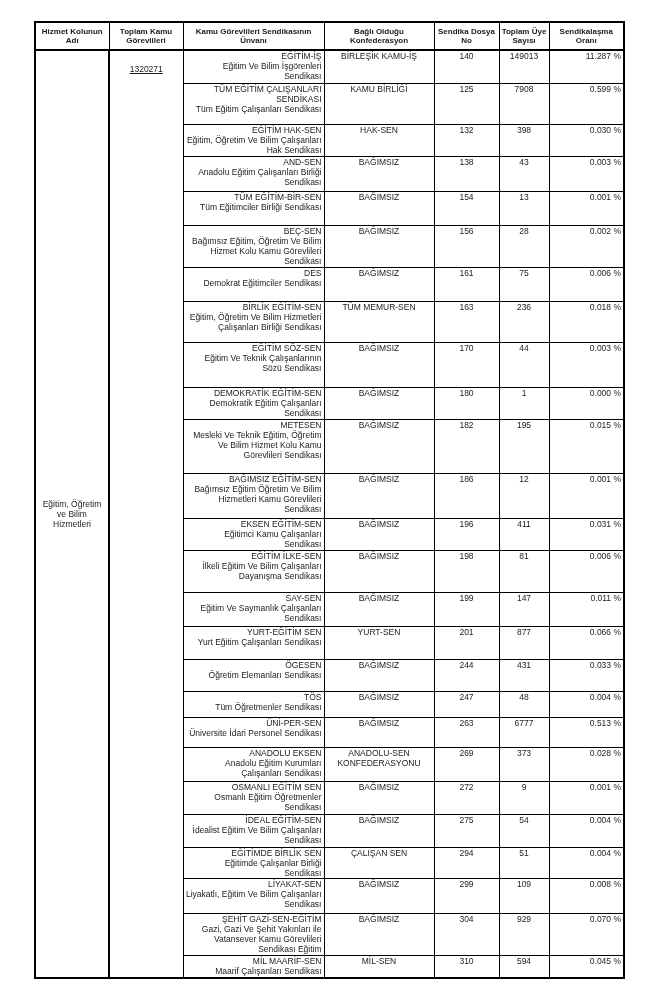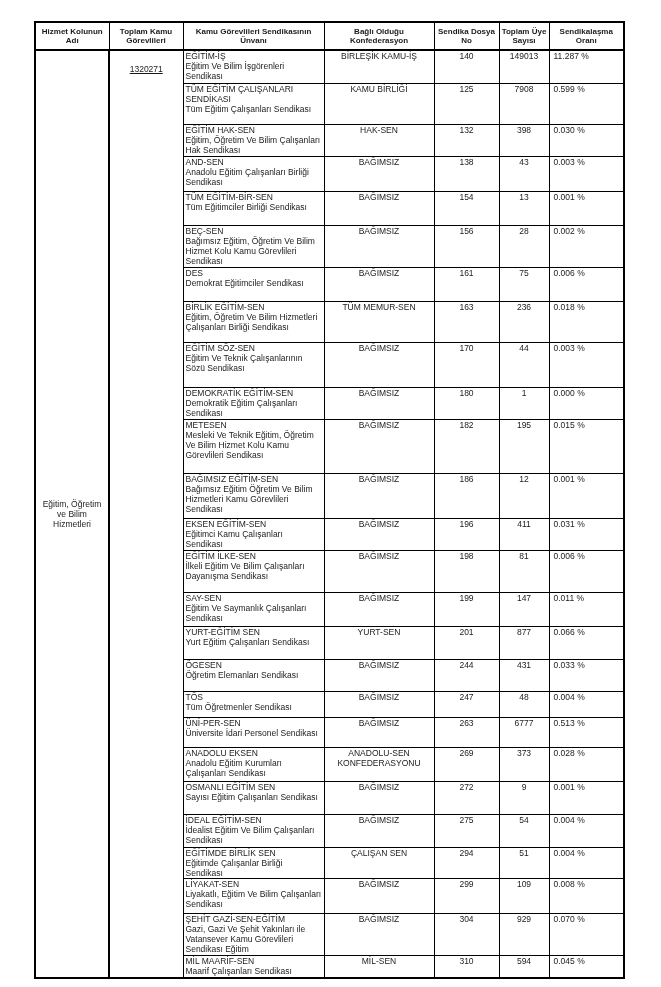--- a/index.html
+++ b/index.html
@@ -49,24 +49,24 @@
   td.branch-cell {
     vertical-align: middle;
     border-right-width: 2px;
     margin-top: 29px;
   }
   td.total-cell {
     padding-top: 13px;
     text-decoration: underline;
   }
   td.rate-cell {
-    text-align: left;
+    text-align: right;
     padding-left: 4px;
   }
-  .uname, .ufull { text-align: left; }
+  .uname, .ufull { text-align: right; }
 </style>
 </head>
 <body>
 
 <div class="page">
   <table class="unions">
     <colgroup>
       <col style="width:74px">
         <col style="width:74px">
         <col style="width:141px">
@@ -285,21 +285,21 @@
           <div class="ufull">Anadolu Eğitim Kurumları Çalışanları Sendikası</div>
         </td>
         <td>ANADOLU-SEN KONFEDERASYONU</td>
         <td>269</td>
         <td>373</td>
         <td class="rate-cell">0.028 %</td>
       </tr>
       <tr style="height:33px">
         <td>
           <div class="uname">OSMANLI EĞİTİM SEN</div>
-          <div class="ufull">Sayısı Eğitim Çalışanları Sendikası</div>
+          <div class="ufull">Osmanlı Eğitim Öğretmenler Sendikası</div>
         </td>
         <td>BAĞIMSIZ</td>
         <td>272</td>
         <td>9</td>
         <td class="rate-cell">0.001 %</td>
       </tr>
       <tr style="height:33px">
         <td>
           <div class="uname">İDEAL EĞİTİM-SEN</div>
           <div class="ufull">İdealist Eğitim Ve Bilim Çalışanları Sendikası</div>

